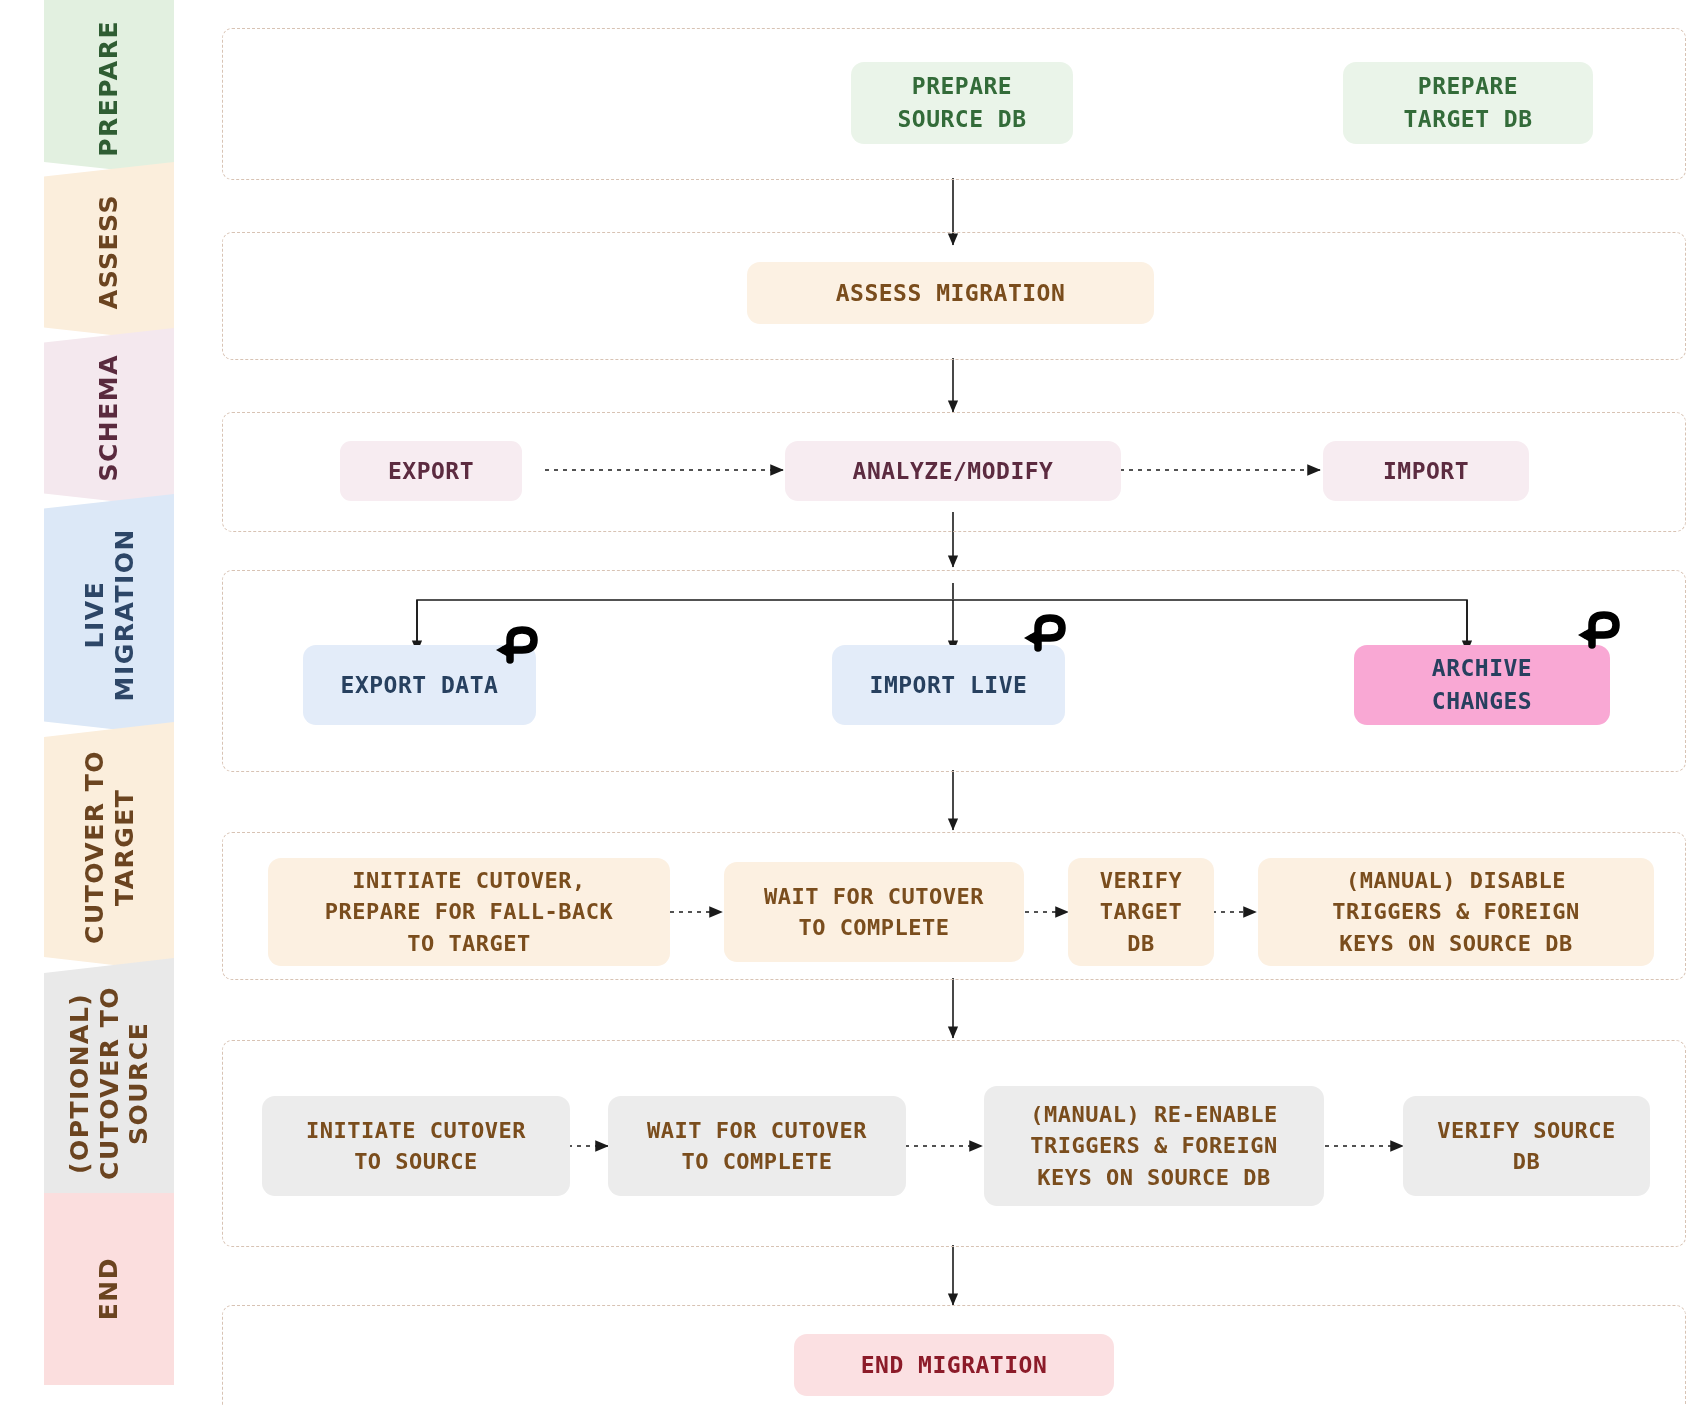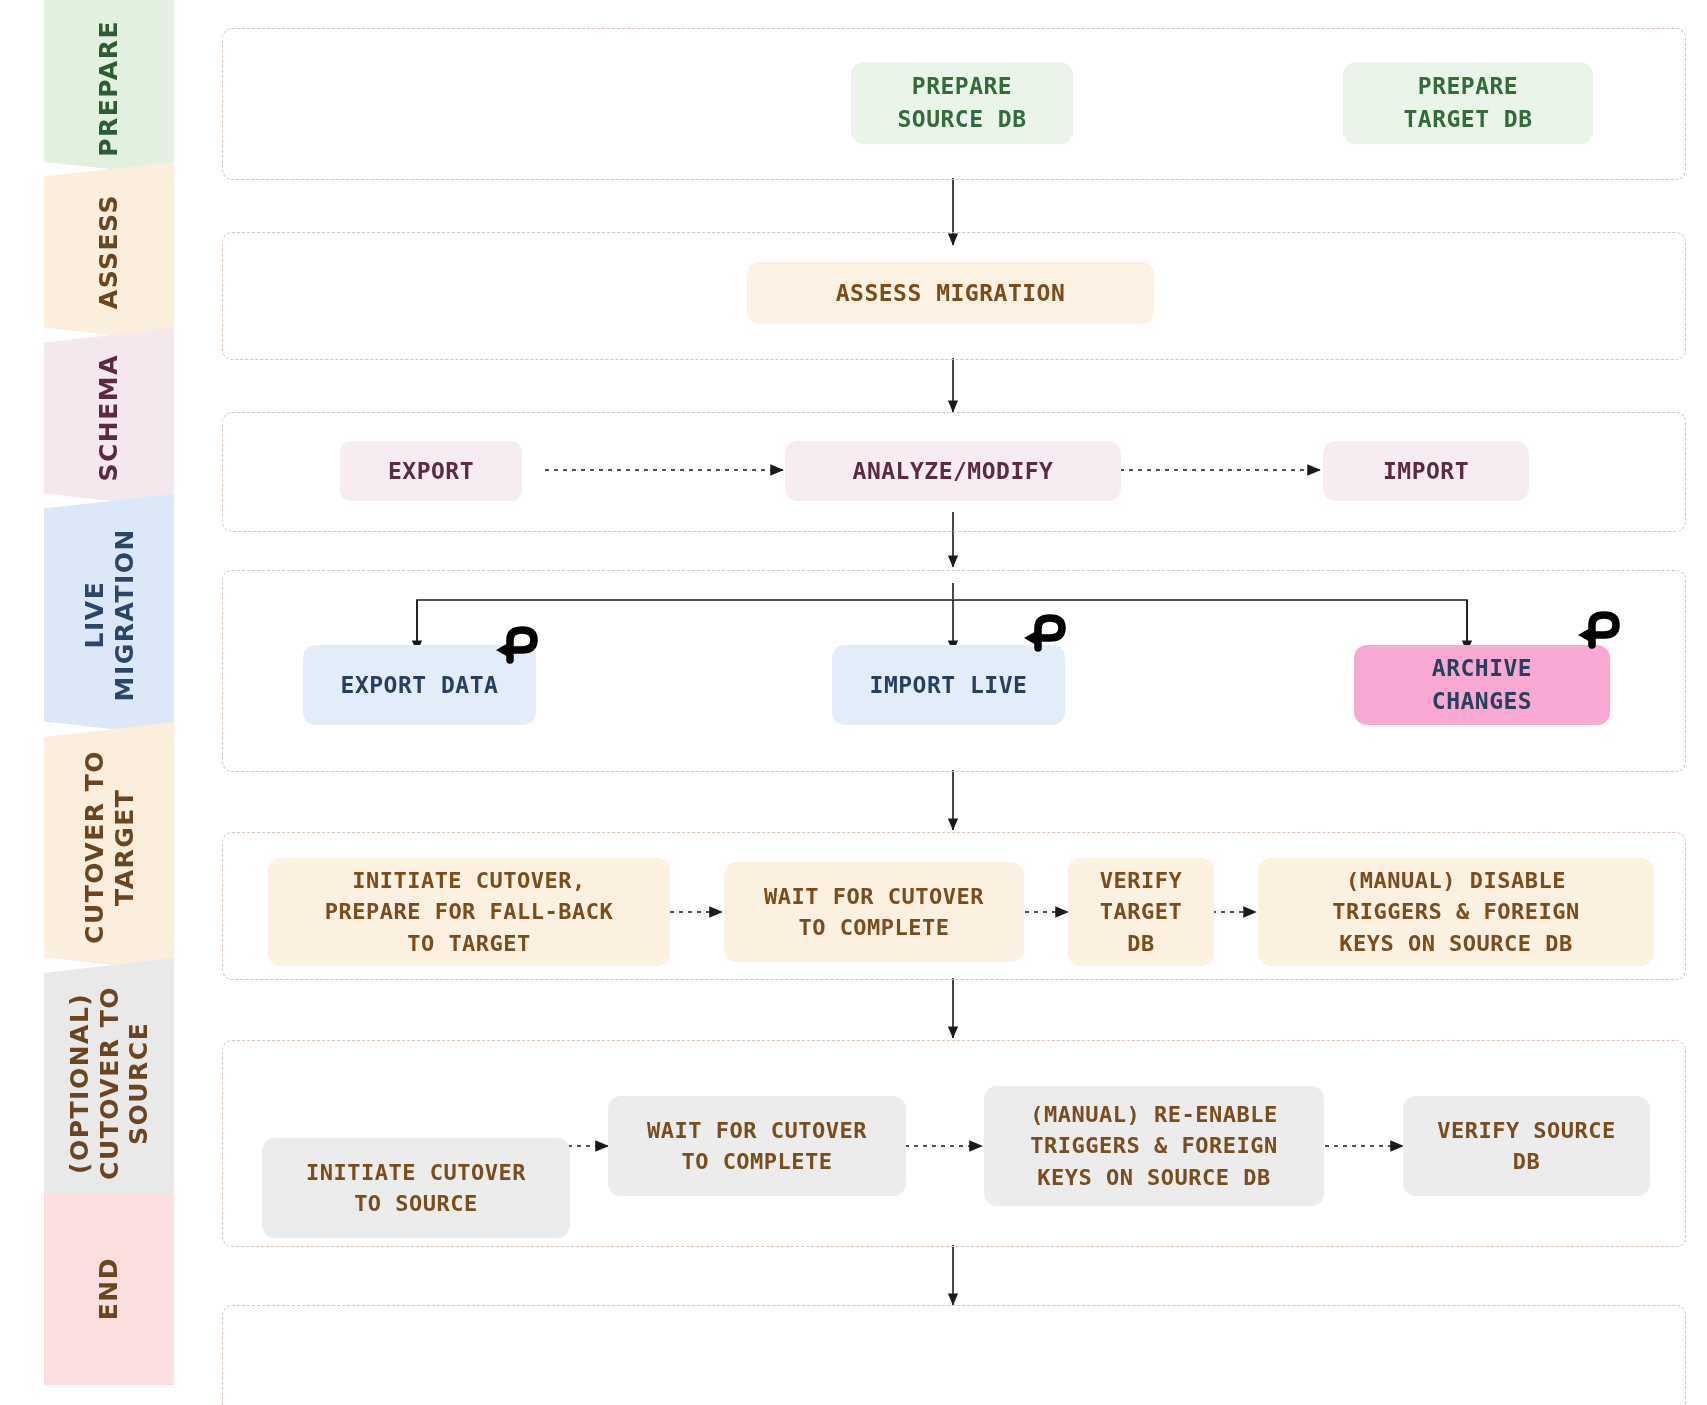--- a/index.html
+++ b/index.html
@@ -232,33 +232,36 @@
 TARGET
 DB</span>
   </div>
   <div class="node" style="left:1258px;top:858px;width:396px;height:108px;background:#fcf0e1;color:#7a4d1d;font-size:22px;">
     <span>(MANUAL) DISABLE
 TRIGGERS &amp; FOREIGN
 KEYS ON SOURCE DB</span>
   </div>
 
   <div class="lane" style="left:222px;top:1040px;width:1462px;height:205px;"></div>
-  <div class="node" style="left:262px;top:1096px;width:308px;height:100px;background:#ececec;color:#7a4d1d;font-size:22px;margin-top:42px;">
+  <div class="node" style="left:262px;top:1096px;width:308px;height:100px;background:#ececec;color:#7a4d1d;font-size:22px;">
     <span>INITIATE CUTOVER
 TO SOURCE</span>
   </div>
   <div class="node" style="left:608px;top:1096px;width:298px;height:100px;background:#ececec;color:#7a4d1d;font-size:22px;">
     <span>WAIT FOR CUTOVER
 TO COMPLETE</span>
   </div>
   <div class="node" style="left:984px;top:1086px;width:340px;height:120px;background:#ececec;color:#7a4d1d;font-size:22px;">
     <span>(MANUAL) RE-ENABLE
 TRIGGERS &amp; FOREIGN
 KEYS ON SOURCE DB</span>
   </div>
   <div class="node" style="left:1403px;top:1096px;width:247px;height:100px;background:#ececec;color:#7a4d1d;font-size:22px;">
     <span>VERIFY SOURCE
 DB</span>
   </div>
 
   <div class="lane" style="left:222px;top:1305px;width:1462px;height:126px;"></div>
+  <div class="node" style="left:794px;top:1334px;width:320px;height:62px;background:#fbe0e2;color:#8c1b29;">
+    <span>END MIGRATION</span>
+  </div>
 
 </div>
 
 </body></html>

